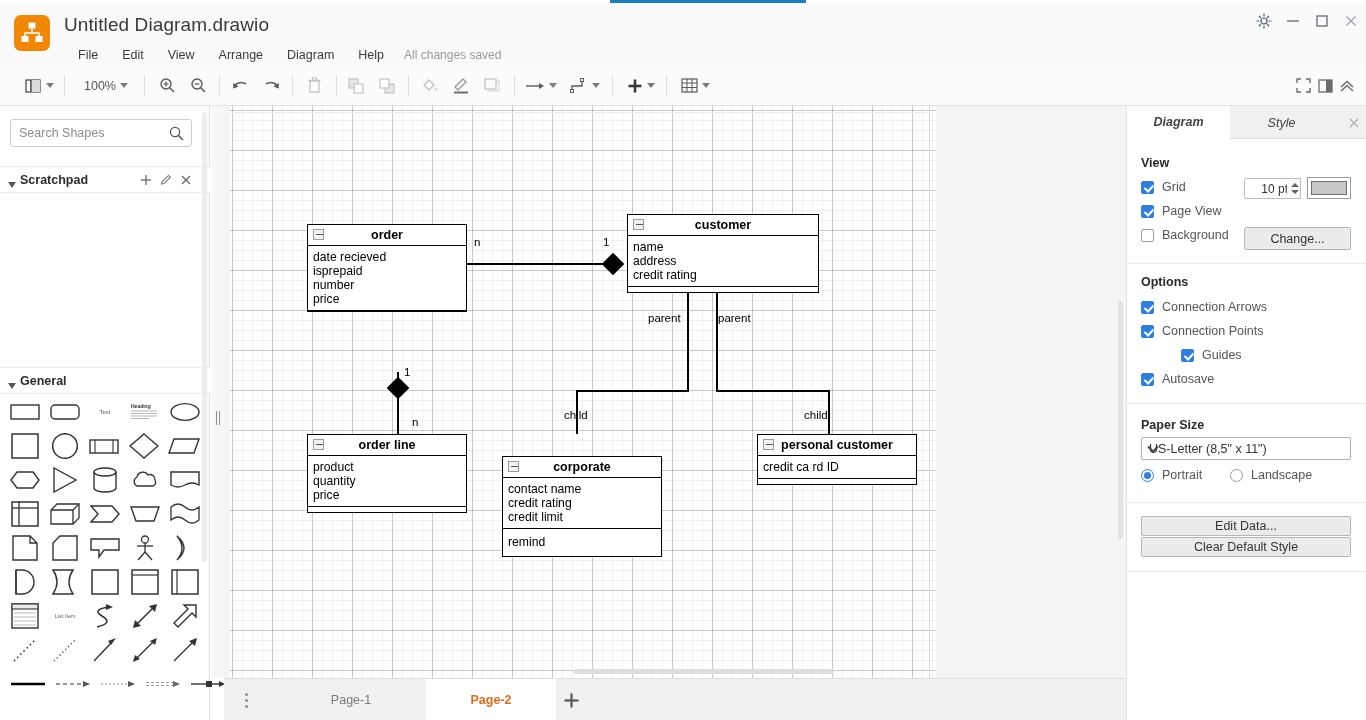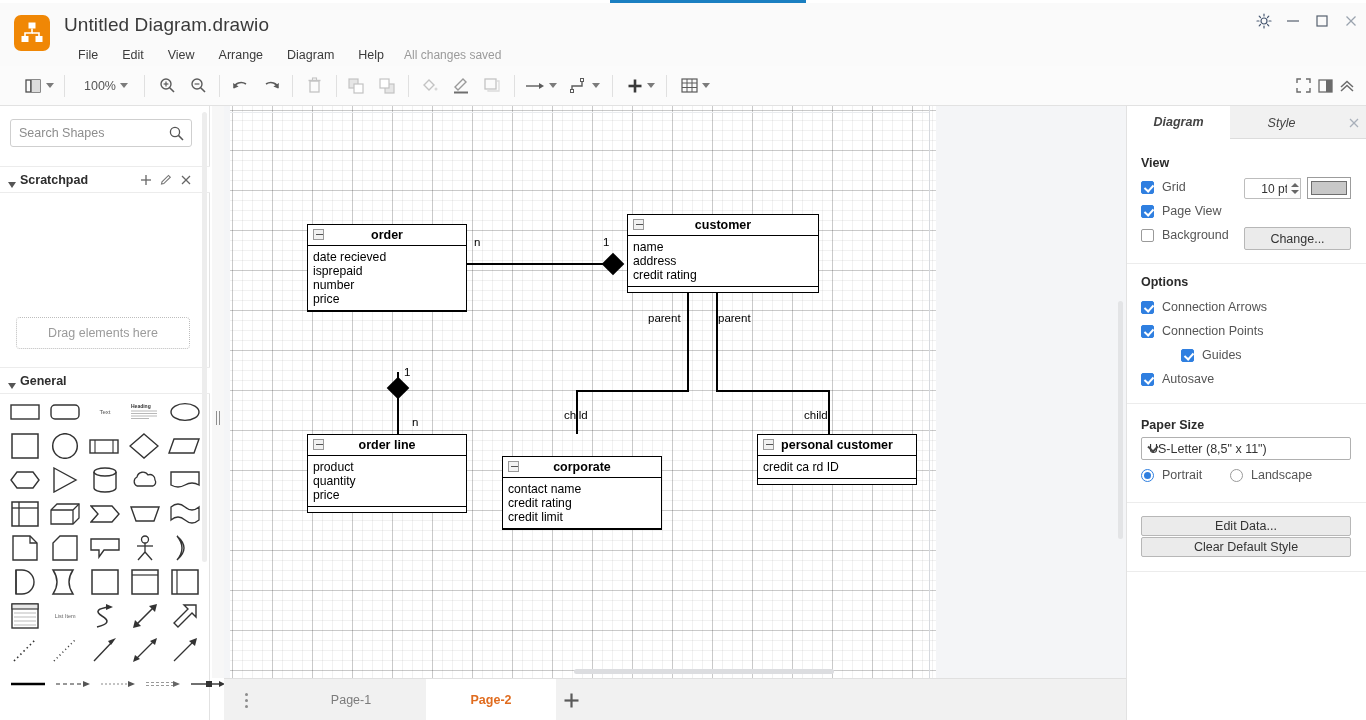--- a/index.html
+++ b/index.html
@@ -371,21 +371,20 @@
         </svg>
     </span>
     <span class="act" style="left:178px;">
       <svg width="12" height="12">
           <line x1="2" y1="2" x2="10" y2="10" stroke="#666" stroke-width="1.2"></line>
           <line x1="10" y1="2" x2="2" y2="10" stroke="#666" stroke-width="1.2"></line>
         </svg>
     </span>
   </div>
 
-  <div class="scratch-drop">Drag elements here</div>
 
   <div class="sec-head" style="top:261px;">
     <span class="tw">
       <svg width="8" height="6">
           <path d="M0 0 L8 0 L4 6 Z" fill="#555"></path>
         </svg>
     </span>
     <span class="lbl">General</span>
   </div>
 
@@ -762,20 +761,23 @@
   <div class="entity" style="left:278px;top:328px;width:160px;margin-top:22px;">
     <div class="ent-head">
       <span class="collapse-box"></span>
       <span class="ent-title">corporate</span>
     </div>
     <div class="ent-sec bordered">
       <div>contact name</div>
       <div>credit rating</div>
       <div>credit limit</div>
     </div>
+    <div class="ent-sec" style="padding-top:6px;padding-bottom:7px;">
+      <div>remind</div>
+    </div>
   </div>
 
   <div class="entity" style="left:533px;top:328px;width:160px;">
     <div class="ent-head">
       <span class="collapse-box"></span>
       <span class="ent-title">personal customer</span>
     </div>
     <div class="ent-sec bordered">
       <div>credit ca rd ID</div>
     </div>

